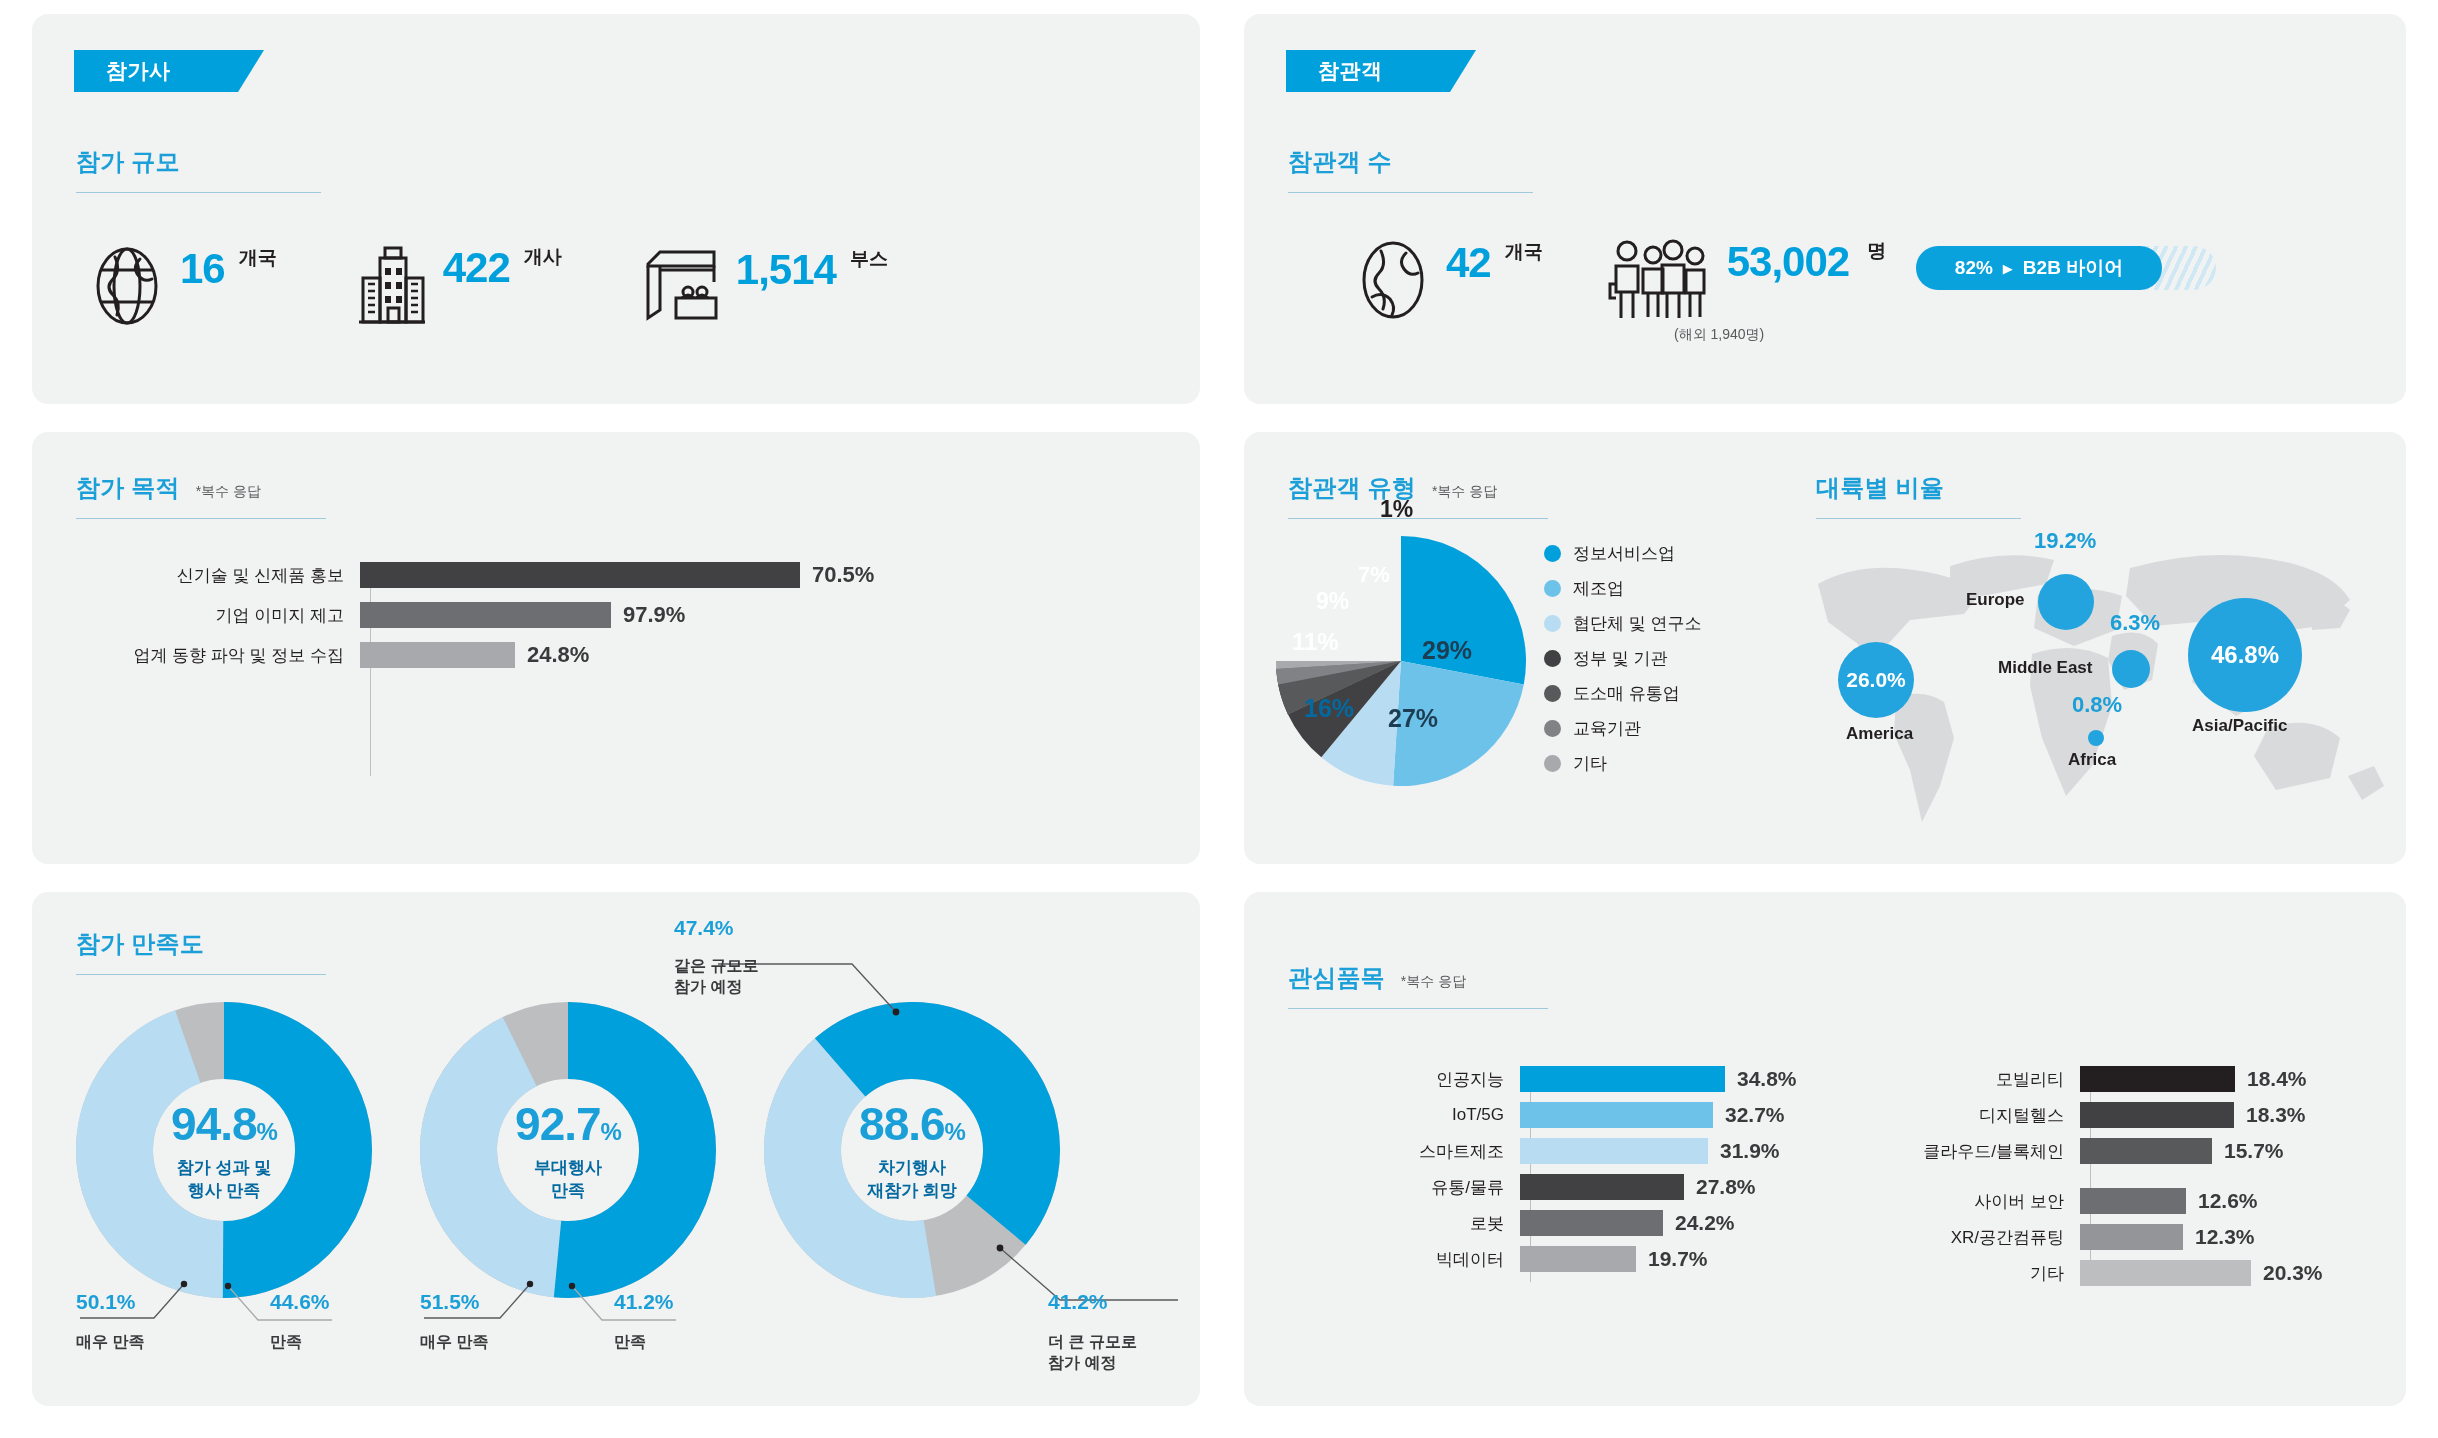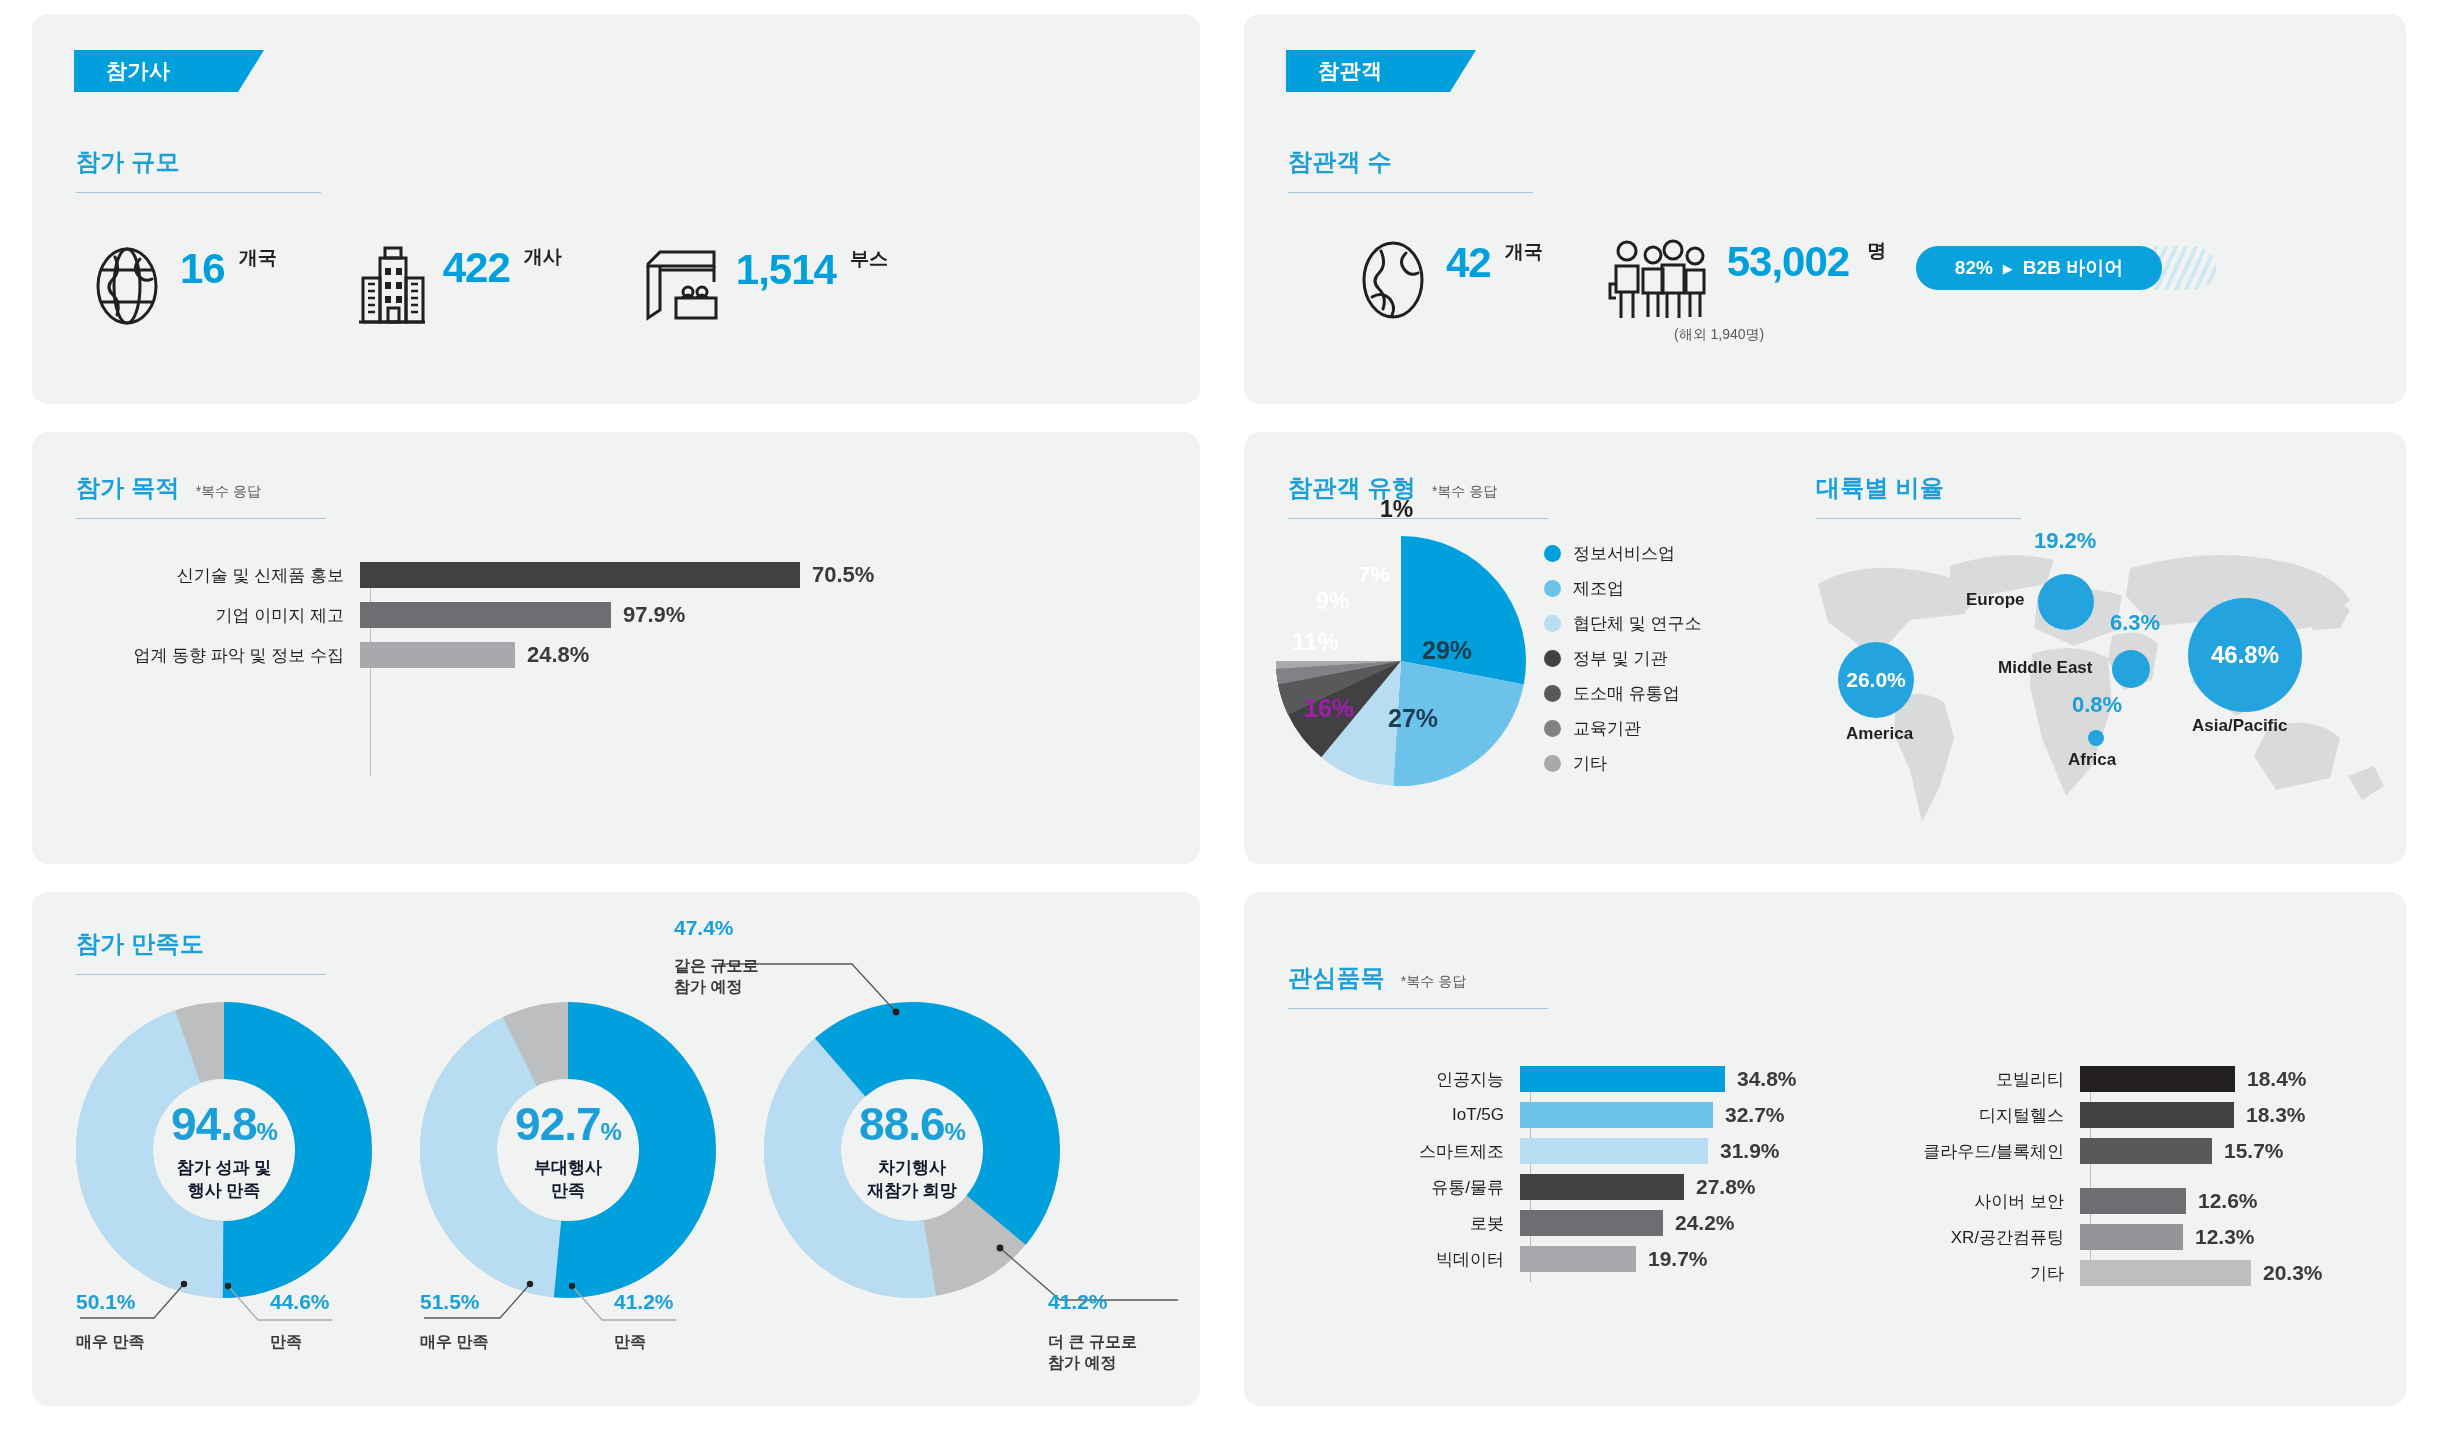--- a/index.html
+++ b/index.html
@@ -193,21 +193,21 @@
     text-align: center;
   }
   .dn-big {
     color: #1b9fd8;
     font-size: 46px;
     font-weight: bold;
     letter-spacing: -1px;
   }
   .dn-big small { font-size: 24px; }
   .dn-sub {
-    color: #0f172a;
+    color: #0369a1;
     font-size: 17px;
     line-height: 1.35;
     margin-top: 6px;
     font-weight: 600;
   }
   .cal {
     position: absolute;
     white-space: nowrap;
   }
   .cal-pct {
@@ -414,21 +414,21 @@
         <path d="M0 0 L-0.1253 -0.9921 A1 1 0 0 1 -0.0628 -0.9980 Z" fill="#808285"></path>
         <path d="M0 0 L-0.4258 -0.9048 A1 1 0 0 1 -0.0628 -0.9980 Z" fill="#58595b" opacity="0"></path>
         <path d="M0 0 L-0.4067 -0.9136 A1 1 0 0 1 -0.0628 -0.9980 Z" fill="#808285" opacity="0"></path>
 
         <path d="M0 0 L-0.4258 -0.9048 A1 1 0 0 1 -0.1874 -0.9823 Z" fill="#58595b"></path>
         <path d="M0 0 L-0.1874 -0.9823 A1 1 0 0 1 -0.0628 -0.9980 Z" fill="#808285"></path>
         <path d="M0 0 L-0.0628 -0.9980 A1 1 0 0 1 0 -1 Z" fill="#a7a9ac"></path>
       </svg>
       <span class="pie-lbl" style="top:100px; left:146px; font-size:25px; color:#1c3d52;">29%</span>
       <span class="pie-lbl" style="top:168px; left:112px; font-size:25px; color:#1c3d52;">27%</span>
-      <span class="pie-lbl" style="top:158px; left:28px;  font-size:25px; color:#a21caf;">16%</span>
+      <span class="pie-lbl" style="top:158px; left:28px;  font-size:25px; color:#0369a1;">16%</span>
       <span class="pie-lbl" style="top:92px;  left:16px;  font-size:24px; color:#ffffff;">11%</span>
       <span class="pie-lbl" style="top:52px;  left:40px;  font-size:23px; color:#ffffff;">9%</span>
       <span class="pie-lbl" style="top:26px;  left:82px;  font-size:22px; color:#ffffff;">7%</span>
       <span class="pie-lbl" style="top:-40px; left:104px; font-size:23px; color:#231f20;">1%</span>
     </div>
 
     <div class="legend" style="top:110px; left:300px;">
       <div class="leg-row">
         <span class="leg-dot" style="background:#00a0dc;"></span>
         <span class="leg-txt">정보서비스업</span>

